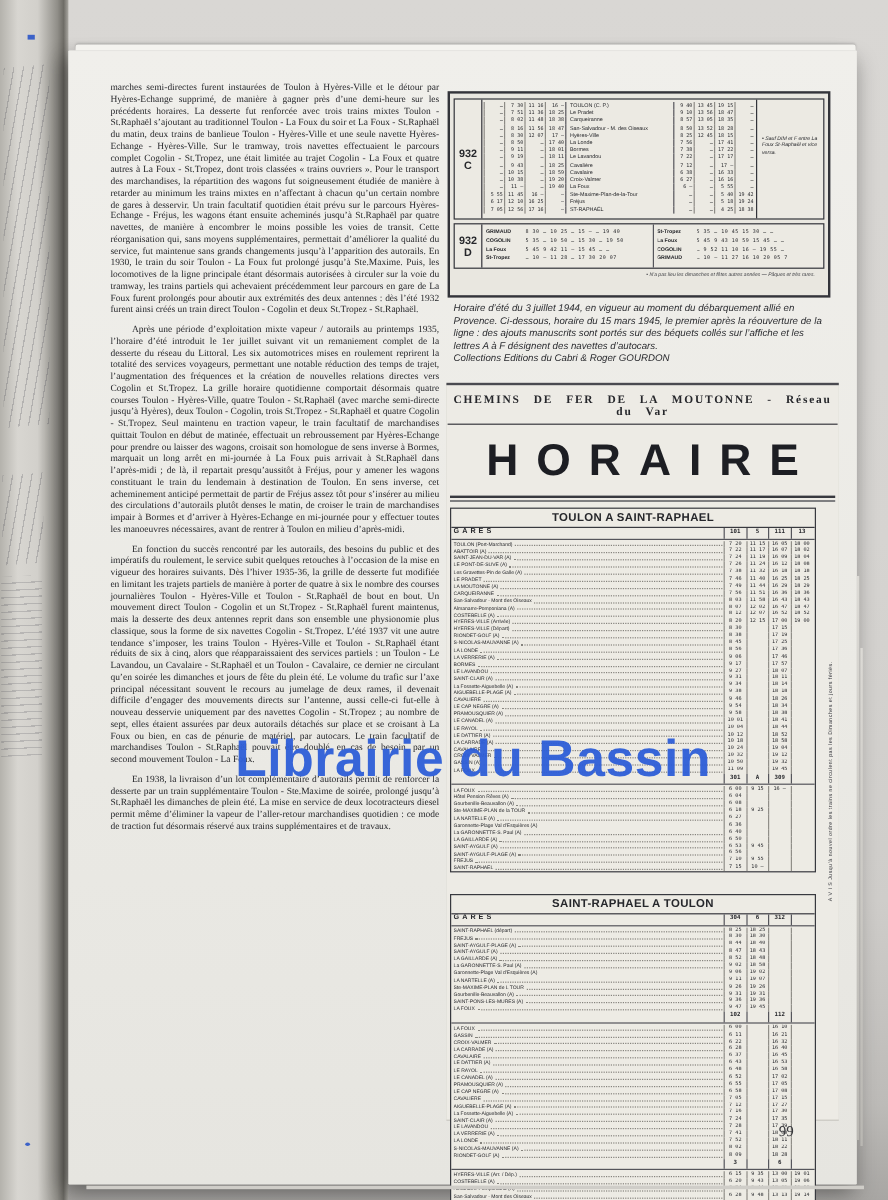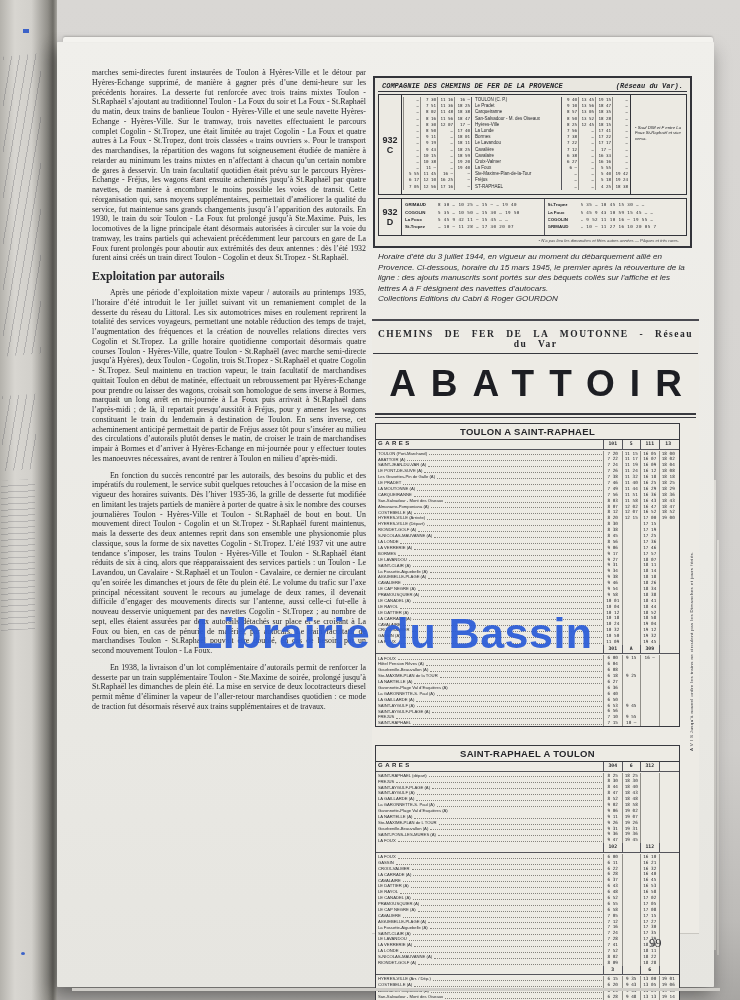--- a/index.html
+++ b/index.html
@@ -93,31 +93,26 @@
     <div class="diag d1"></div>
     <div class="diag d2"></div>
     <div class="diag d3"></div>
   </div>
   <div class="tick tick1"></div>
   <div class="tick tick2"></div>
 
   <div class="page">
     <div class="col-left">
       <p>marches semi-directes furent instaurées de Toulon à Hyères-Ville et le détour par Hyères-Echange supprimé, de manière à gagner près d’une demi-heure sur les précédents horaires. La desserte fut renforcée avec trois trains mixtes Toulon - St.Raphaël s’ajoutant au traditionnel Toulon - La Foux du soir et La Foux - St.Raphaël du matin, deux trains de banlieue Toulon - Hyères-Ville et une seule navette Hyères-Echange - Hyères-Ville. Sur le tramway, trois navettes effectuaient le parcours complet Cogolin - St.Tropez, une était limitée au trajet Cogolin - La Foux et quatre autres à La Foux - St.Tropez, dont trois classées « trains ouvriers ». Pour le transport des marchandises, la répartition des wagons fut soigneusement étudiée de manière à retarder au minimum les trains mixtes en n’affectant à chacun qu’un certain nombre de gares à desservir. Un train facultatif quotidien était prévu sur le parcours Hyères-Echange - Fréjus, les wagons étant ensuite acheminés jusqu’à St.Raphaël par quatre navettes, de manière à encombrer le moins possible les voies de transit. Cette réorganisation qui, sans moyens supplémentaires, permettait d’améliorer la qualité du service, fut maintenue sans grands changements jusqu’à l’apparition des autorails. En 1930, le train du soir Toulon - La Foux fut prolongé jusqu’à Ste.Maxime. Puis, les locomotives de la ligne principale étant désormais autorisées à circuler sur la voie du tramway, les trains partiels qui achevaient précédemment leur parcours en gare de La Foux furent prolongés pour aboutir aux extrémités des deux antennes : dès l’été 1932 furent ainsi créés un train direct Toulon - Cogolin et deux St.Tropez - St.Raphaël.</p>
-      <h2>Exploitation par autorails</h2>
       <p class="ind">Après une période d’exploitation mixte vapeur / autorails au printemps 1935, l’horaire d’été introduit le 1er juillet suivant vit un remaniement complet de la desserte du réseau du Littoral. Les six automotrices mises en roulement reprirent la totalité des services voyageurs, permettant une notable réduction des temps de trajet, l’augmentation des fréquences et la création de nouvelles relations directes vers Cogolin et St.Tropez. La grille horaire quotidienne comportait désormais quatre courses Toulon - Hyères-Ville, quatre Toulon - St.Raphaël (avec marche semi-directe jusqu’à Hyères), deux Toulon - Cogolin, trois St.Tropez - St.Raphaël et quatre Cogolin - St.Tropez. Seul maintenu en traction vapeur, le train facultatif de marchandises quittait Toulon en début de matinée, effectuait un rebroussement par Hyères-Echange pour prendre ou laisser des wagons, croisait son homologue de sens inverse à Bormes, marquait un long arrêt en mi-journée à La Foux puis arrivait à St.Raphaël dans l’après-midi ; de là, il repartait presqu’aussitôt à Fréjus, pour y amener les wagons constituant le train du lendemain à destination de Toulon. En sens inverse, cet acheminement anticipé permettait de partir de Fréjus assez tôt pour s’insérer au milieu des circulations d’autorails plutôt denses le matin, de croiser le train de marchandises impair à Bormes et d’arriver à Hyères-Echange en mi-journée pour y effectuer toutes les manoeuvres nécessaires, avant de rentrer à Toulon en milieu d’après-midi.</p>
       <p class="ind">En fonction du succès rencontré par les autorails, des besoins du public et des impératifs du roulement, le service subit quelques retouches à l’occasion de la mise en vigueur des horaires suivants. Dès l’hiver 1935-36, la grille de desserte fut modifiée en limitant les trajets partiels de manière à porter de quatre à six le nombre des courses journalières Toulon - Hyères-Ville et Toulon - St.Raphaël de bout en bout. Un mouvement direct Toulon - Cogolin et un St.Tropez - St.Raphaël furent maintenus, mais la desserte des deux antennes reprit dans son ensemble une physionomie plus classique, sous la forme de six navettes Cogolin - St.Tropez. L’été 1937 vit une autre tendance s’imposer, les trains Toulon - Hyères-Ville et Toulon - St.Raphaël étant réduits de six à cinq, alors que réapparaissaient des services partiels : un Toulon - Le Lavandou, un Cavalaire - St.Raphaël et un Toulon - Cavalaire, ce dernier ne circulant qu’en soirée les dimanches et jours de fête du plein été. Le volume du trafic sur l’axe principal nécessitant souvent le recours au jumelage de deux rames, il devenait difficile d’engager des mouvements directs sur l’antenne, aussi celle-ci fut-elle à nouveau desservie uniquement par des navettes Cogolin - St.Tropez ; au nombre de sept, elles étaient assurées par deux autorails détachés sur place et se croisant à La Foux ou bien, en cas de pénurie de matériel, par autocars. Le train facultatif de marchandises Toulon - St.Raphaël pouvait être doublé, en cas de besoin, par un second mouvement Toulon - La Foux.</p>
       <p class="ind">En 1938, la livraison d’un lot complémentaire d’autorails permit de renforcer la desserte par un train supplémentaire Toulon - Ste.Maxime de soirée, prolongé jusqu’à St.Raphaël les dimanches de plein été. La mise en service de deux locotracteurs diesel permit même d’éliminer la vapeur de l’aller-retour marchandises quotidien : ce mode de traction fut désormais réservé aux trains supplémentaires et de travaux.</p>
     </div>
 
     <div class="tt44">
-      <div class="tt44-head">
-        <span>COMPAGNIE DES CHEMINS DE FER DE LA PROVENCE</span>
-        <span>(Réseau du Var).</span>
-      </div>
       <div class="tt44-main">
         <div class="tt44-code">932
 C</div>
         <div class="tt44-rows">
             <div class="r44">
               <div class="c44">…</div>
               <div class="c44">7 30</div>
               <div class="c44">11 16</div>
               <div class="c44">16 —</div>
               <div class="s44">TOULON (C. P.)</div>
@@ -326,21 +321,21 @@
       <div class="tt44-note2">• N’a pas lieu les dimanches et fêtes autres années — Pâques et très rares.</div>
     </div>
 
     <div class="caption">
       <p>Horaire d’été du 3 juillet 1944, en vigueur au moment du débarquement allié en Provence. Ci-dessous, horaire du 15 mars 1945, le premier après la réouverture de la ligne : des ajouts manuscrits sont portés sur des béquets collés sur l’affiche et les lettres A à F désignent des navettes d’autocars.</p>
       <p>Collections Editions du Cabri &amp; Roger GOURDON</p>
     </div>
 
     <div class="poster">
       <div class="poster-head">CHEMINS DE FER DE LA MOUTONNE - Réseau du Var</div>
-      <div class="poster-title">ABATTOIR</div>
+      <div class="poster-title">HORAIRE</div>
       <div class="poster-rule"></div>
       <div class="poster-tables">
         <div class="ptable">
           <div class="ptable-h">TOULON A SAINT-RAPHAEL</div>
           <div class="ptable-body">
               <div class="pt-row pt-h">
                 <div class="pt-n">GARES</div>
                 <div class="pt-c">101</div>
                 <div class="pt-c">5</div>
                 <div class="pt-c">111</div>

